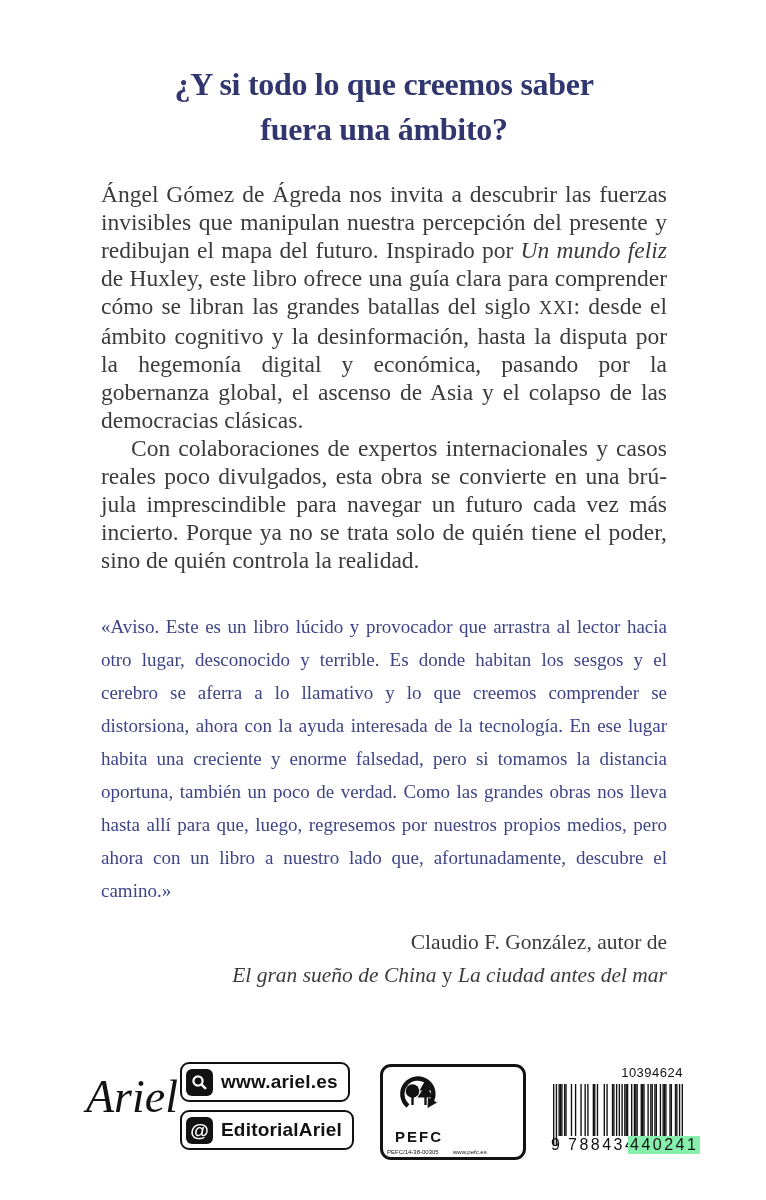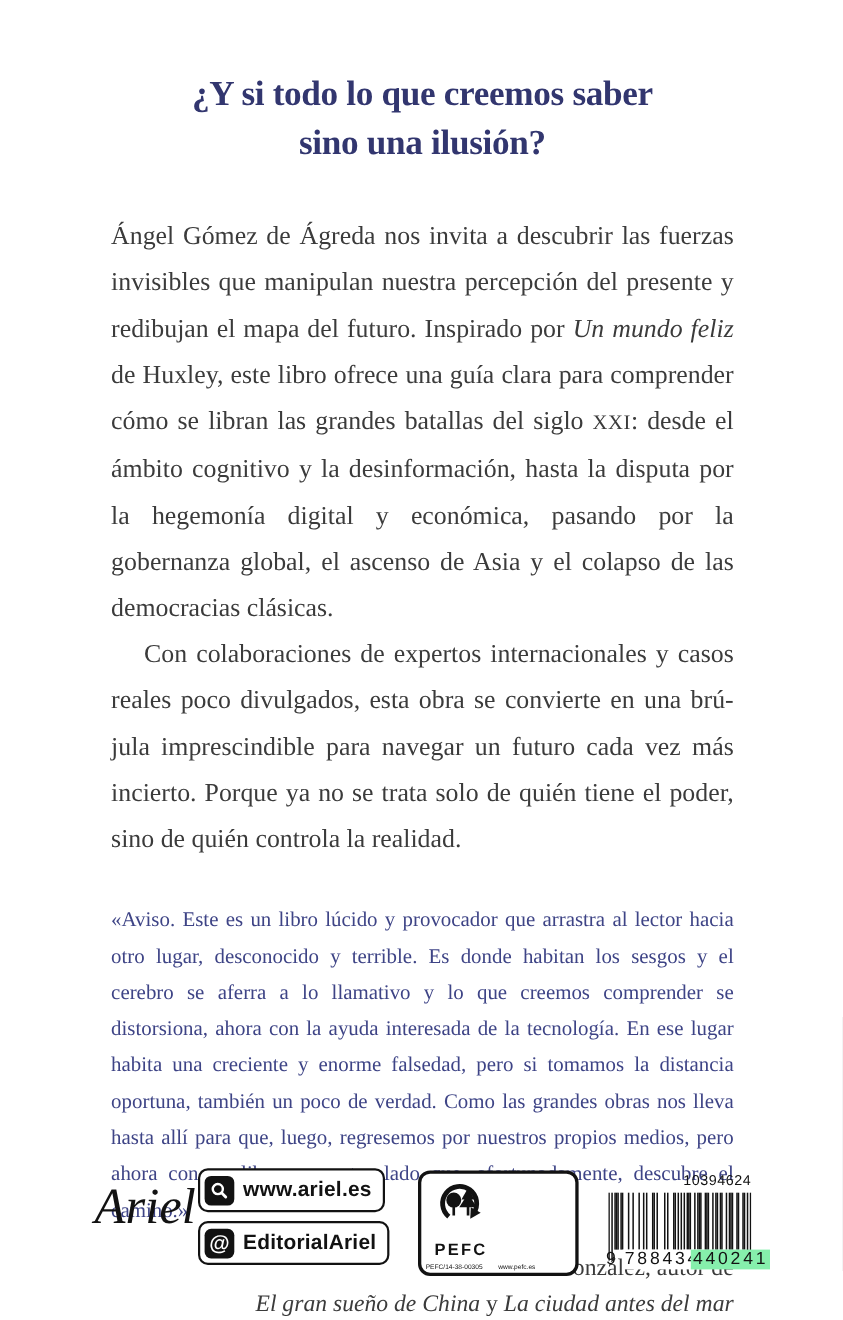--- a/index.html
+++ b/index.html
@@ -9,22 +9,22 @@
     font-family:"Liberation Serif", serif;
   }
   .content { position:absolute; left:101px; top:0; width:566px; }
 
   .book-title {
     margin:62px 0 0 0; text-align:center;
     font-size:32px; line-height:45px; font-weight:bold;
     letter-spacing:-0.3px; color:var(--title);
   }
   .body-copy {
-    margin-top:42px; color:var(--body);
-    font-size:23.5px; line-height:42px; text-align:justify;
+    margin-top:28px; color:var(--body);
+    font-size:23.5px; line-height:28px; text-align:justify;
   }
   .body-copy p { margin:0; }
   .body-copy p.indented { text-indent:30px; }
   .body-copy em { font-style:italic; }
   .smallcaps { font-size:0.8em; letter-spacing:0.5px; }
 
   .press-quote {
     margin-top:36px; color:var(--quote);
     font-size:19px; line-height:33px; text-align:justify;
   }
@@ -96,21 +96,21 @@
 </style>
 </head>
 <body>
 
 <div class="page">
 
   <div class="content">
 
     <h1 class="book-title">
       <span>¿Y si todo lo que creemos saber</span><br>
-      <span>sino una ilusión?</span>
+      <span>fuera una ámbito?</span>
     </h1>
 
     <div class="body-copy">
       <p><span>Ángel Gómez de Ágreda nos invita a descubrir las fuerzas invisibles que manipulan nuestra percepción del presente y redibujan el mapa del futuro. Inspirado por </span><em>Un mundo feliz</em><span> de Huxley, este libro ofrece una guía clara para com­prender cómo se libran las grandes batallas del siglo </span><span class="smallcaps">XXI</span><span>: desde el ámbito cognitivo y la desinformación, hasta la disputa por la hegemonía digital y económica, pasando por la gobernanza global, el ascenso de Asia y el colapso de las democracias clásicas.</span></p>
       <p class="indented">Con colaboraciones de expertos internacionales y casos reales poco divulgados, esta obra se convierte en una brú­jula imprescindible para navegar un futuro cada vez más incierto. Porque ya no se trata solo de quién tiene el poder, sino de quién controla la realidad.</p>
     </div>
 
     <p class="press-quote">«Aviso. Este es un libro lúcido y provocador que arrastra al lec­tor hacia otro lugar, desconocido y terrible. Es donde habitan los sesgos y el cerebro se aferra a lo llamativo y lo que creemos comprender se distorsiona, ahora con la ayuda interesada de la tecnología. En ese lugar habita una creciente y enorme falsedad, pero si tomamos la distancia oportuna, también un poco de ver­dad. Como las grandes obras nos lleva hasta allí para que, luego, regresemos por nuestros propios medios, pero ahora con un li­bro a nuestro lado que, afortunadamente, descubre el camino.»</p>
 
     <p class="attribution">

